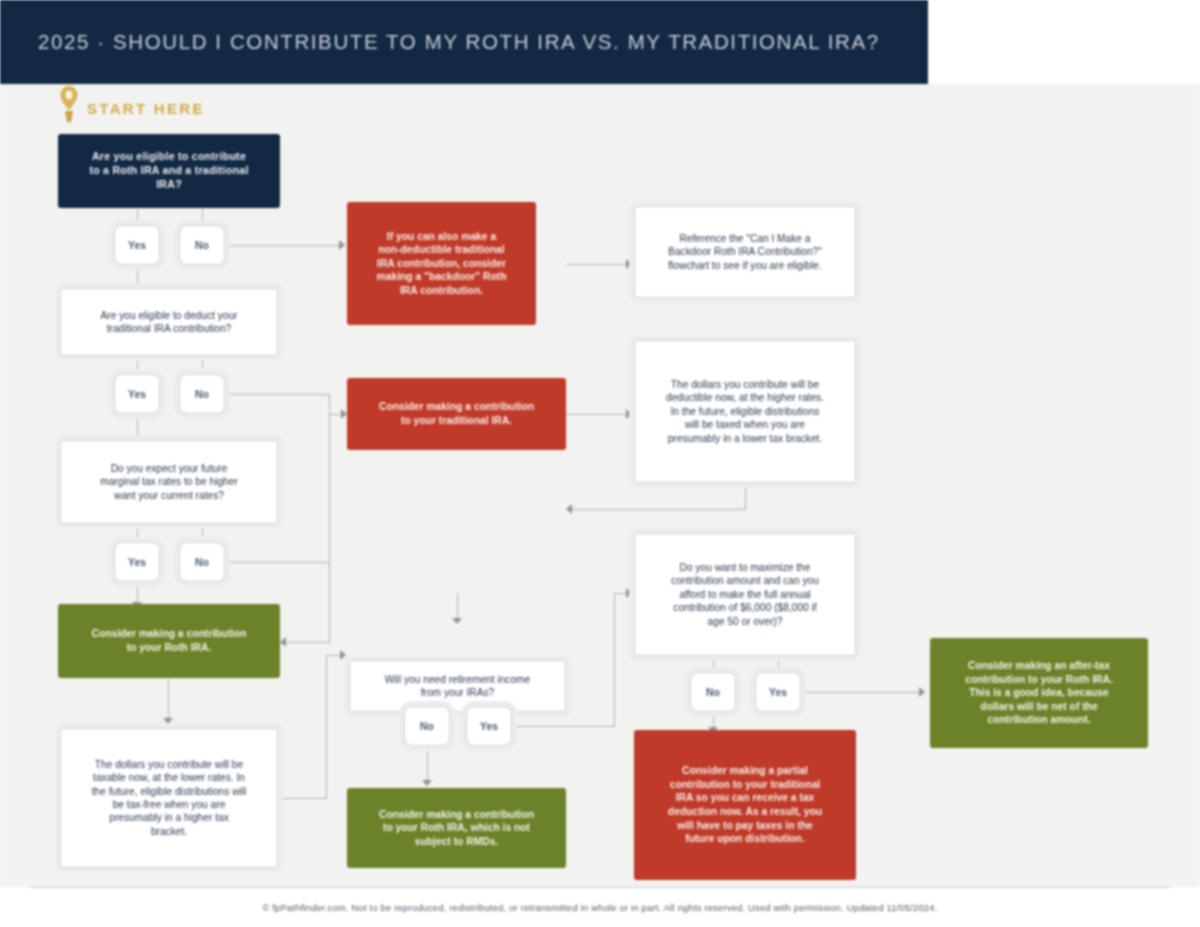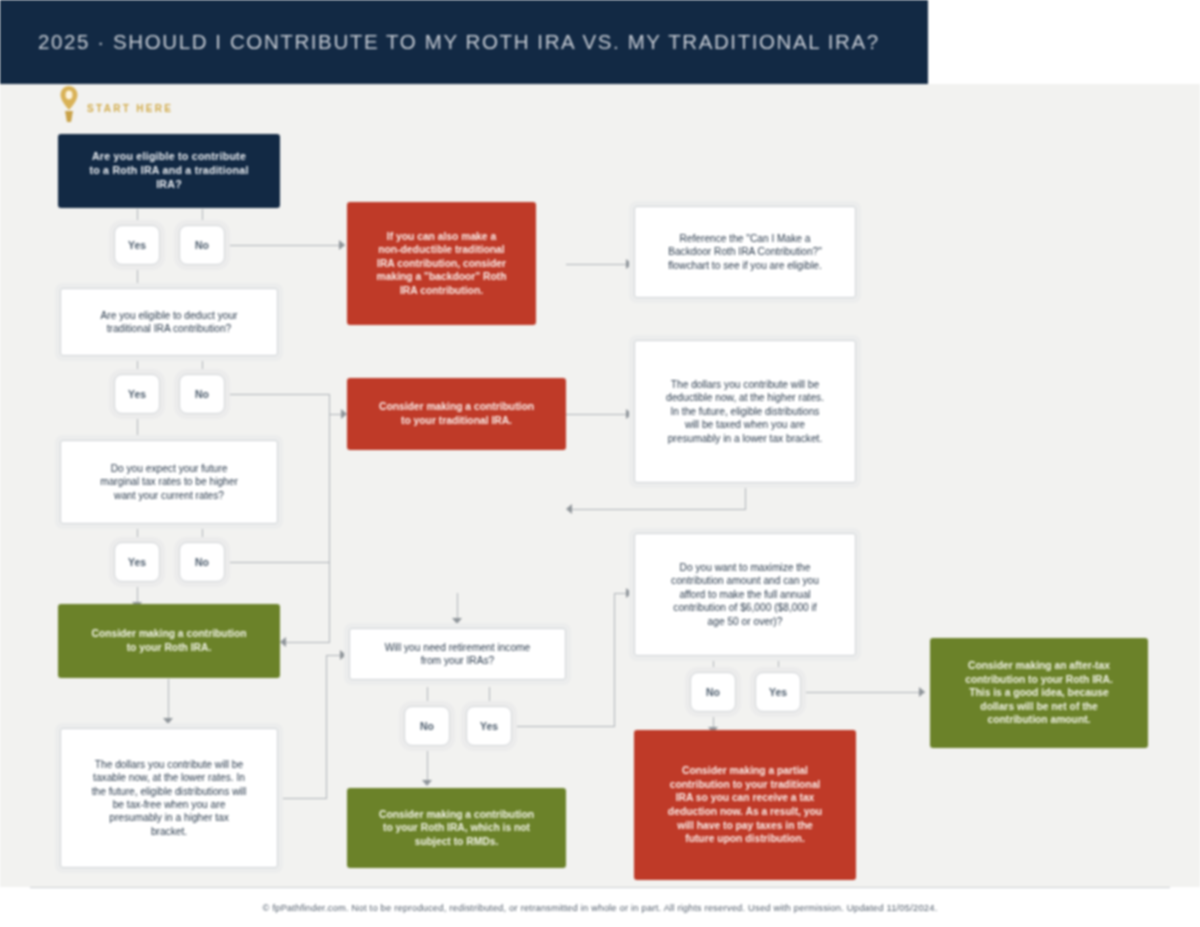--- a/index.html
+++ b/index.html
@@ -36,21 +36,21 @@
   
   #start-wrap{
     position:absolute;left:58px;top:84px;
     display:flex;align-items:center;gap:7px;
   }
   #pin{
     width:22px;height:40px;position:relative;
   }
   #pin svg{display:block;}
   #start-label{
-    color:#d2ab4a;font-size:10px;letter-spacing:2.3px;font-weight:700;
+    color:#d2ab4a;font-size:15px;letter-spacing:2.3px;font-weight:700;
     margin-top:8px;
   }
 
   
   .box{
     position:absolute;
     box-sizing:border-box;
     display:flex;align-items:center;justify-content:center;
     text-align:center;
     padding:7px 29px;
@@ -250,21 +250,21 @@
 
   <div class="box red" style="left:347px;top:378px;width:219px;height:72px;">
     <span class="txt">Consider making a contribution to your traditional IRA.</span>
   </div>
 
   <div class="box white" style="left:634px;top:340px;width:222px;height:143px;">
     <span class="txt">The dollars you contribute will be deductible now, at the higher rates. In the future, eligible distributions will be taxed when you are presumably in a lower tax bracket.</span>
   </div>
 
 
-  <div class="box white" style="left:349px;top:628px;width:217px;height:52px;">
+  <div class="box white" style="left:349px;top:660px;width:217px;height:52px;">
     <span class="txt">Will you need retirement income from your IRAs?</span>
   </div>
 
   <div class="pill" style="left:404px;top:706px;">
     <span>No</span>
   </div>
   <div class="pill" style="left:466px;top:706px;">
     <span>Yes</span>
   </div>
 

